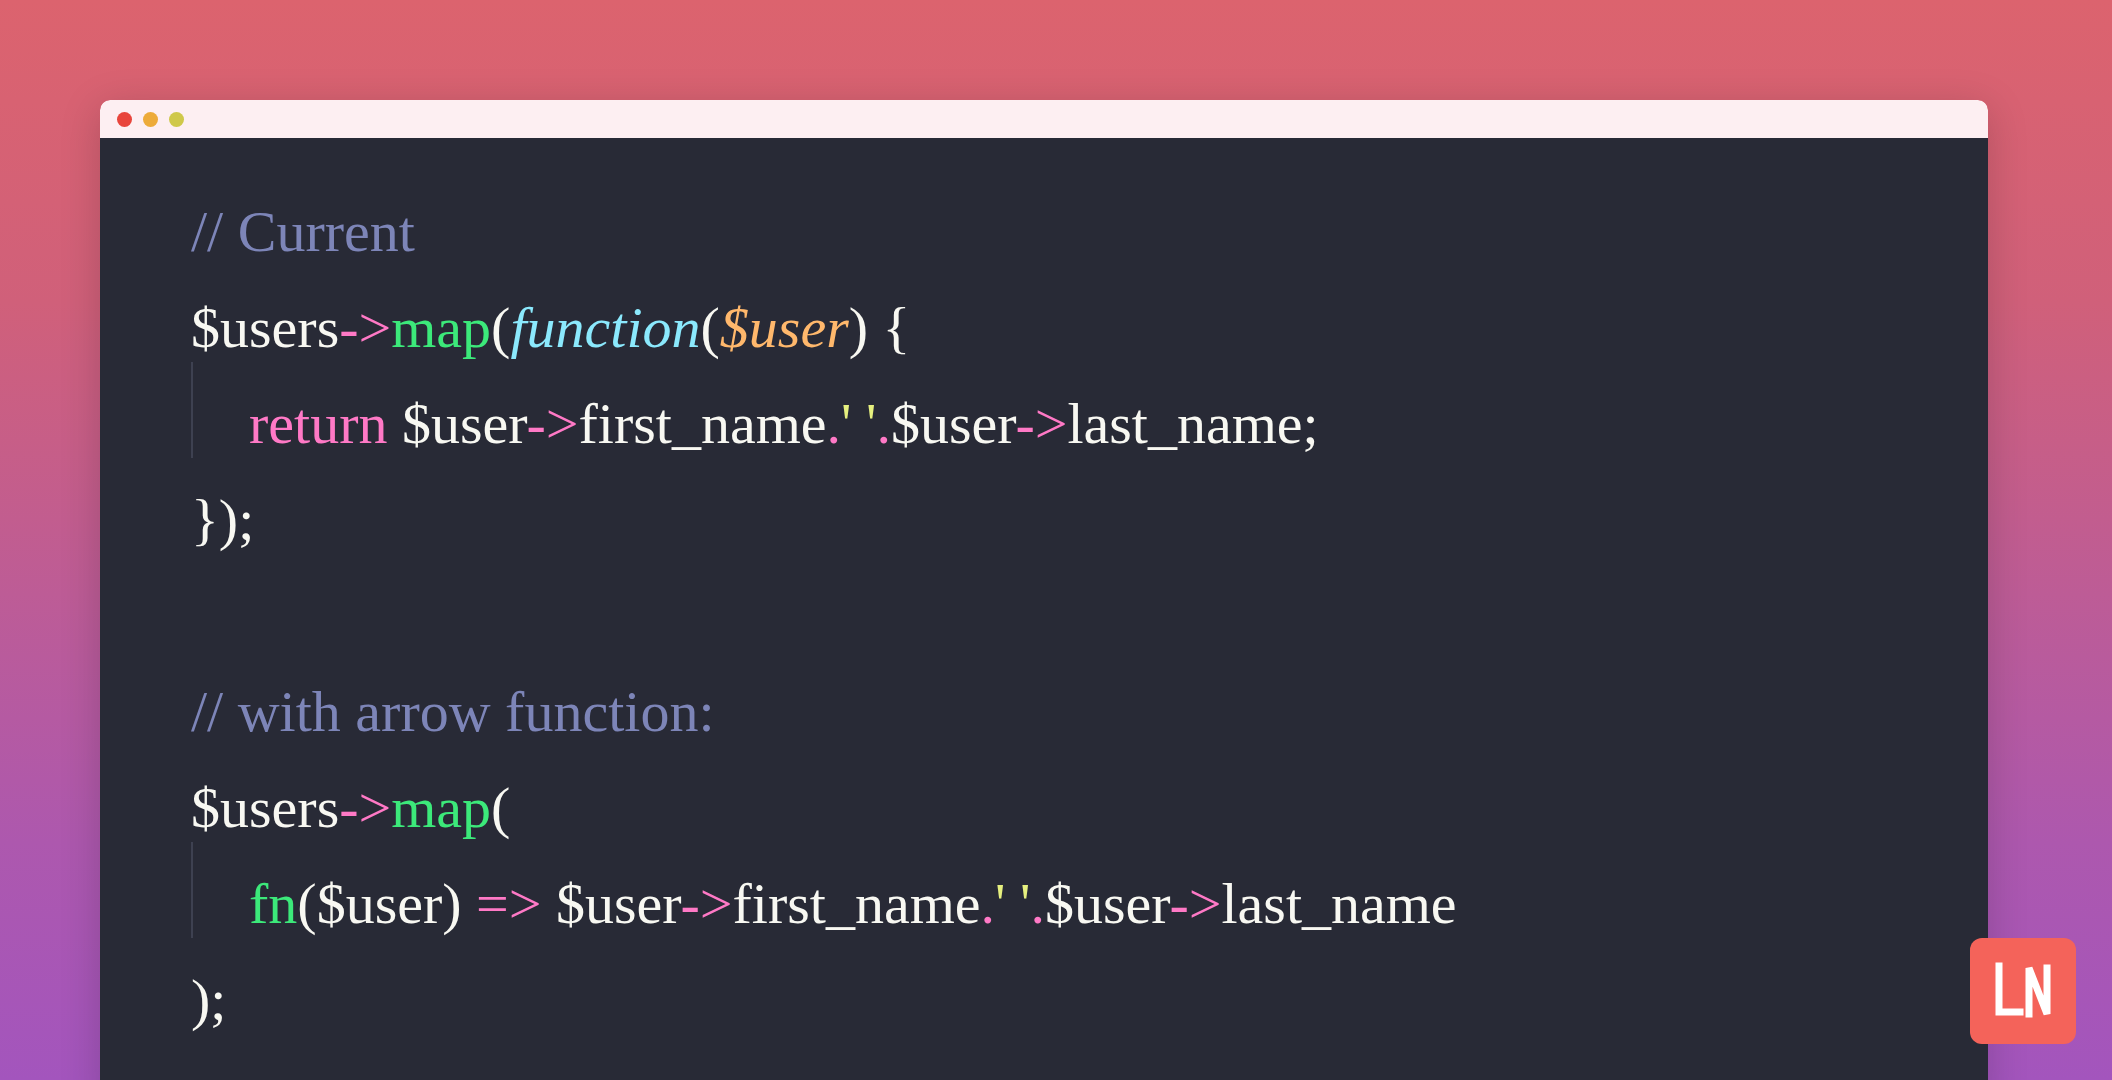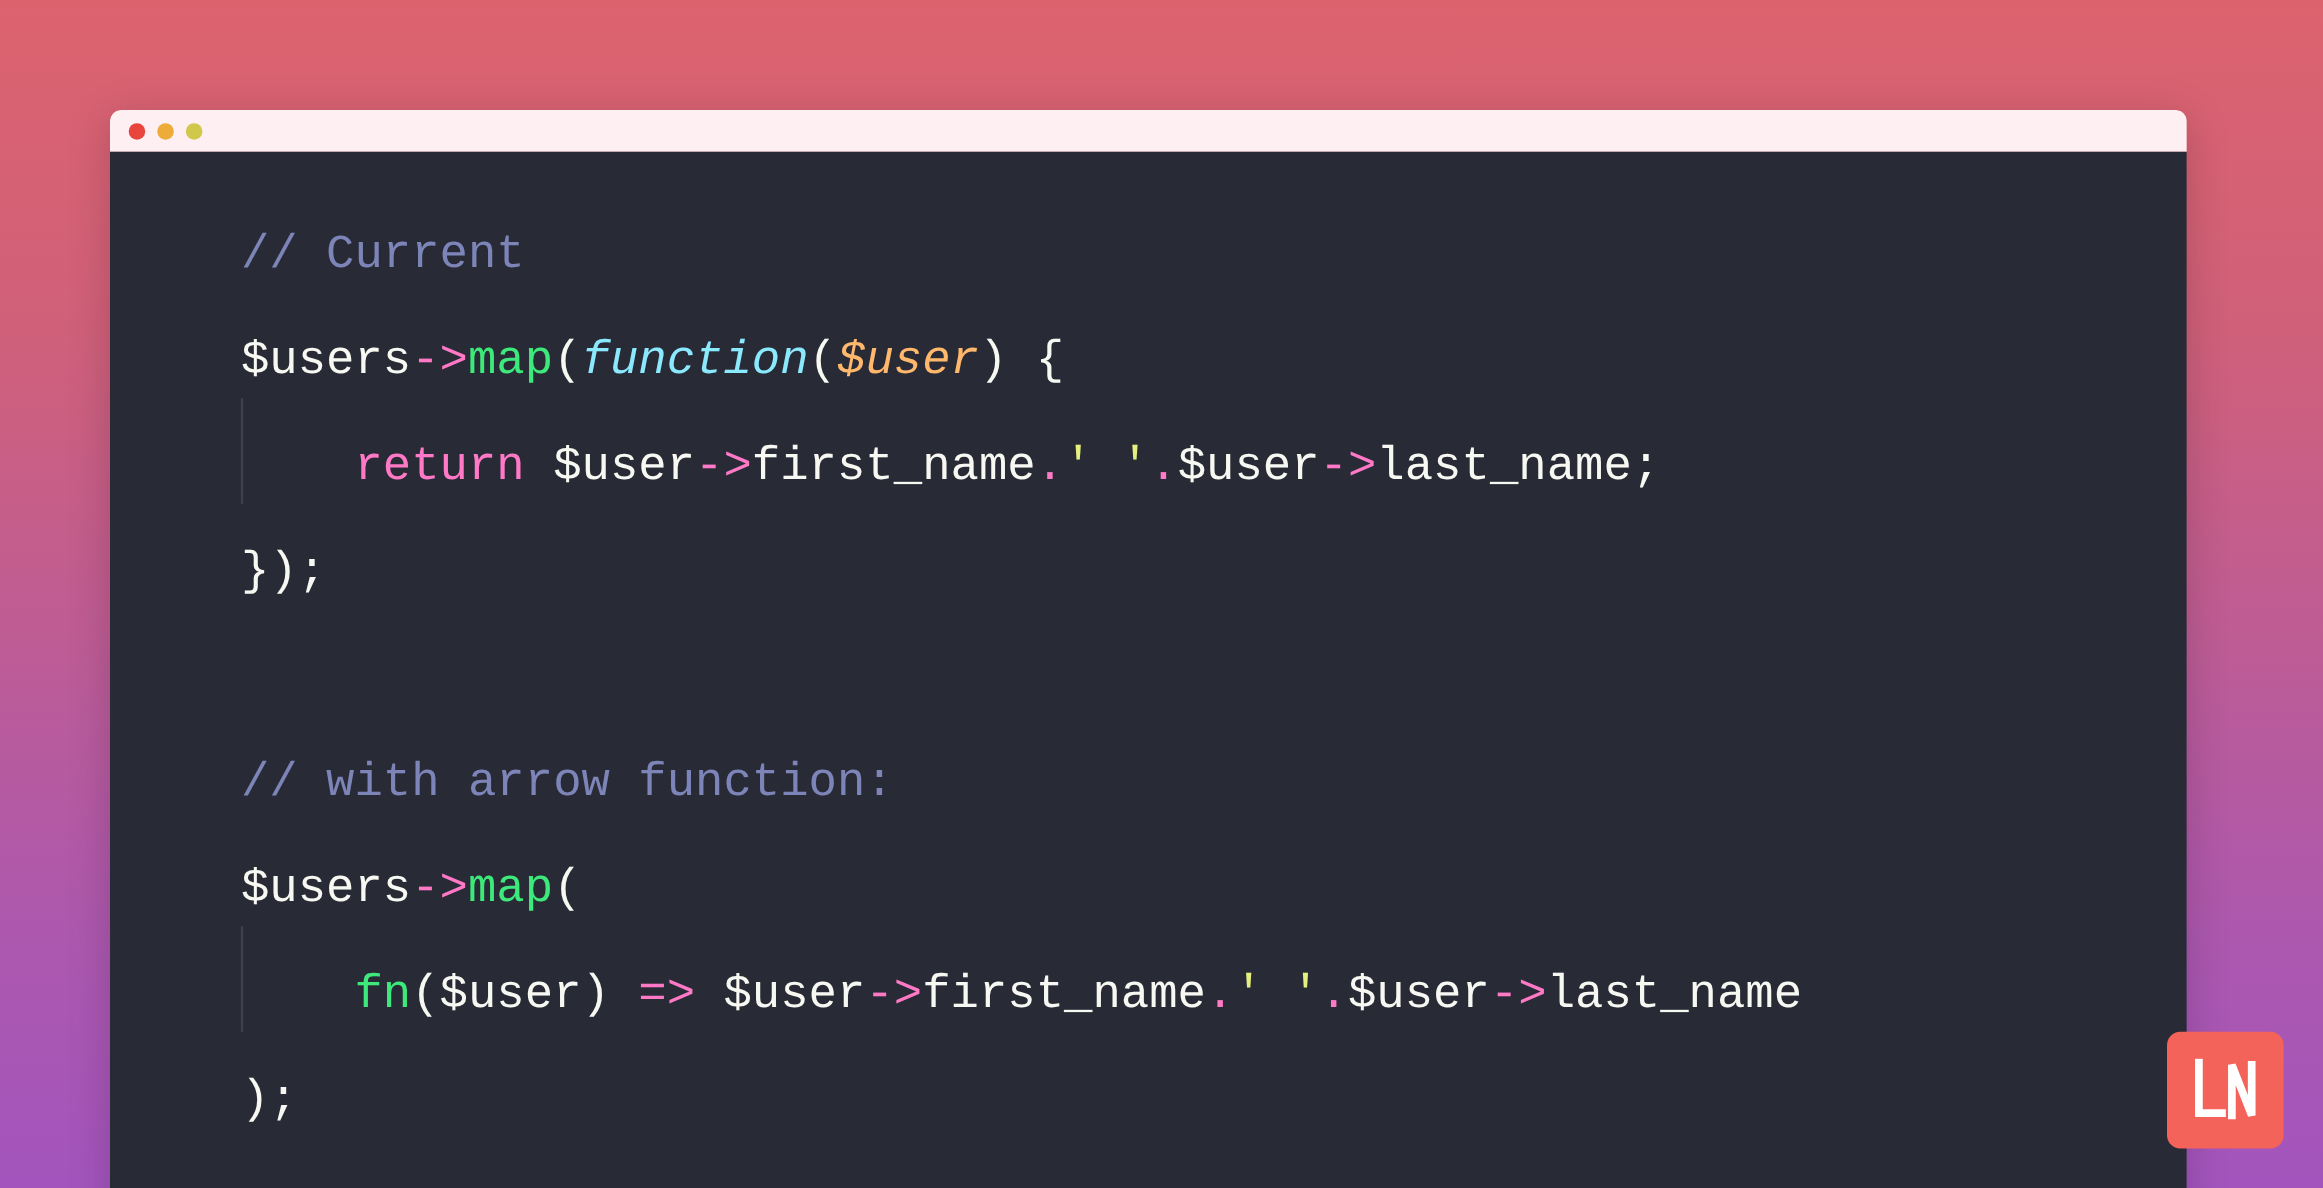--- a/index.html
+++ b/index.html
@@ -44,25 +44,25 @@
 
   #editor {
     background:#282a36;
     height:972px;
     position:relative;
     padding:46px 0 0 0;
   }
 
   
   #code {
-    font-family: Liberation Mono, monospace;
-    font-size:43px;
+    font-family: Liberation Serif, serif;
+    font-size:58px;
     line-height:96px;
     white-space:pre;
-    padding-left:119px;
+    padding-left:91px;
     letter-spacing:0px;
   }
   .line { height:96px; position:relative; }
   .line.indent::before {
     content:"";
     position:absolute;
     left:0px;
     top:-14px;
     width:2px;
     height:100%;

